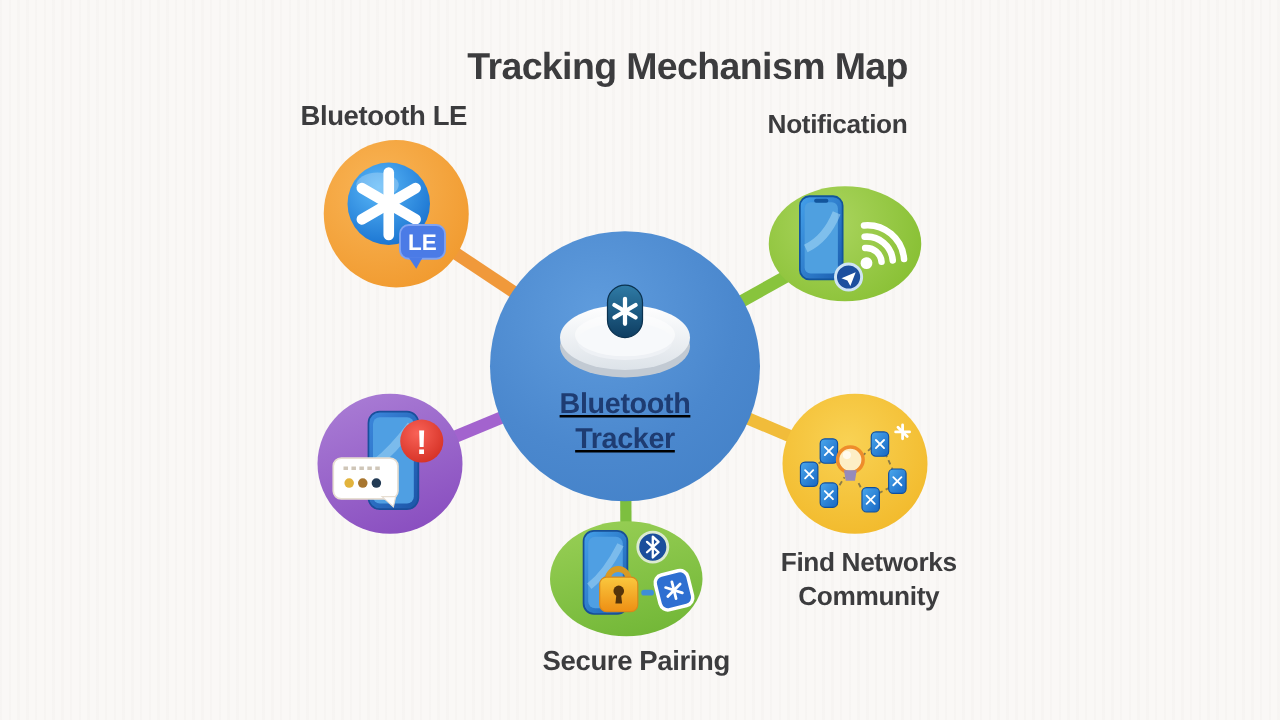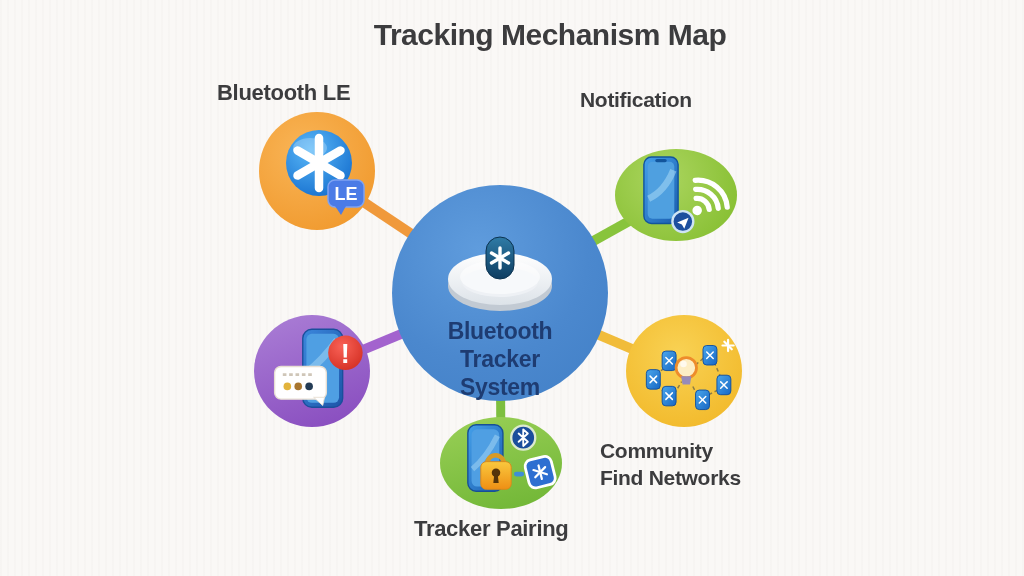--- a/index.html
+++ b/index.html
@@ -6,28 +6,28 @@
   .canvas {
     position:relative; width:1024px; height:576px; overflow:hidden;
     background:#faf8f6;
     font-family:"Liberation Sans", sans-serif;
   }
   .canvas::before {
     content:""; position:absolute; inset:0; pointer-events:none;
     background:repeating-linear-gradient(90deg, rgba(120,110,100,0.025) 0 2px, rgba(0,0,0,0) 2px 7px);
   }
   .title {
-    position:absolute; left:550px; top:18px; transform:translateX(-50%);
+    position:absolute; left:550px; top:37px; transform:translateX(-50%);
     white-space:nowrap; font-size:30px; font-weight:700; letter-spacing:-0.5px;
     color:#3c3c3e; z-index:4;
   }
   .connectors { position:absolute; left:0; top:0; z-index:1; }
   .bubble {
     position:absolute; border-radius:50%; z-index:2;
-    display:flex; align-items:center; justify-content:flex-end;
+    display:flex; align-items:center; justify-content:center;text-decoration:underline;
   }
   .bubble-center {
     left:392px; top:185px; width:216px; height:216px;
     background:radial-gradient(circle at 40% 30%, #5f9cdd 0%, #4b88ce 55%, #417fc6 100%);
     flex-direction:column;
   }
   .bubble-ble {
     left:259px; top:112px; width:116px; height:118px;
     background:radial-gradient(circle at 38% 34%, #f9b557 0%, #f19b30 78%);
   }
@@ -41,21 +41,21 @@
   }
   .bubble-community {
     left:626px; top:315px; width:116px; height:112px;
     background:radial-gradient(circle at 45% 35%, #f9d254 0%, #f2ba2c 80%);
   }
   .bubble-secure {
     left:440px; top:417px; width:122px; height:92px;
     background:linear-gradient(165deg, #9ad057 0%, #72b737 92%);
   }
   .node-label {
-    position:absolute; z-index:3; 
+    position:absolute; z-index:3; text-align:center;
     font-weight:700; color:#3c3c3e; font-size:22px; line-height:26px;
     letter-spacing:-0.3px;
   }
   .label-ble       { left:217px; top:80px;  width:180px; }
   .label-uwb       { left:580px; top:86px;  width:180px; font-size:21px; line-height:27px; }
   .label-notif     { left:189px; top:433px; width:200px; }
   .label-community { left:600px; top:437px; width:190px; font-size:21px; line-height:27px; }
   .label-secure    { left:414px; top:516px; width:190px; }
   .center-label {
     margin-top:4px; text-align:center; font-weight:700;
@@ -97,21 +97,20 @@
       <rect x="42" y="6" width="28" height="42" rx="14" fill="url(#gNavy)" stroke="#0b3250" stroke-width="1"></rect>
       <g stroke="#ffffff" stroke-width="3.4" stroke-linecap="round">
         <line x1="56" y1="17" x2="56" y2="37"></line>
         <line x1="47.5" y1="22" x2="64.5" y2="32"></line>
         <line x1="47.5" y1="32" x2="64.5" y2="22"></line>
       </g>
     </svg>
     <div class="center-label">
       <span>Bluetooth</span>
       <span>Tracker</span>
-      <span>System</span>
     </div>
   </div>
 
   <div class="bubble bubble-ble">
     <svg width="100" height="100" viewBox="0 0 100 100">
       <defs>
         <radialGradient id="gBle" cx="0.38" cy="0.3" r="0.9">
           <stop offset="0" stop-color="#5ab8f8"></stop>
             <stop offset="1" stop-color="#0b64c8"></stop>
         </radialGradient>
@@ -260,22 +259,22 @@
         <path d="M46.5 55 h11 l-1.5 9 h-8 z" fill="#968bba"></path>
       </g>
       <g stroke="#ffffff" stroke-width="2.4" stroke-linecap="round">
         <line x1="97" y1="16" x2="97" y2="28"></line>
         <line x1="91" y1="22" x2="103" y2="22"></line>
         <line x1="93" y1="18" x2="101" y2="26"></line>
       </g>
     </svg>
   </div>
   <div class="node-label label-community">
+    <div>Find Networks</div>
     <div>Community</div>
-    <div>Find Networks</div>
   </div>
 
   <div class="bubble bubble-secure">
     <svg width="120" height="85" viewBox="0 0 130 92">
       <defs>
         <linearGradient id="gPh3" x1="0" y1="0" x2="1" y2="1">
           <stop offset="0" stop-color="#44a0ea"></stop>
             <stop offset="1" stop-color="#1a5cae"></stop>
         </linearGradient>
         <linearGradient id="gLock" x1="0" y1="0" x2="0" y2="1">
@@ -300,15 +299,15 @@
       <g transform="rotate(-14 106 56)">
         <rect x="92" y="40" width="29" height="31" rx="7" fill="#2e6fd1" stroke="#ffffff" stroke-width="3"></rect>
         <g stroke="#ffffff" stroke-width="2.4" stroke-linecap="round">
           <line x1="106.5" y1="48" x2="106.5" y2="63"></line>
           <line x1="100" y1="51.5" x2="113" y2="59.5"></line>
           <line x1="100" y1="59.5" x2="113" y2="51.5"></line>
         </g>
       </g>
     </svg>
   </div>
-  <div class="node-label label-secure">Tracker Pairing</div>
+  <div class="node-label label-secure">Secure Pairing</div>
 
 </div>
 
 </body></html>

